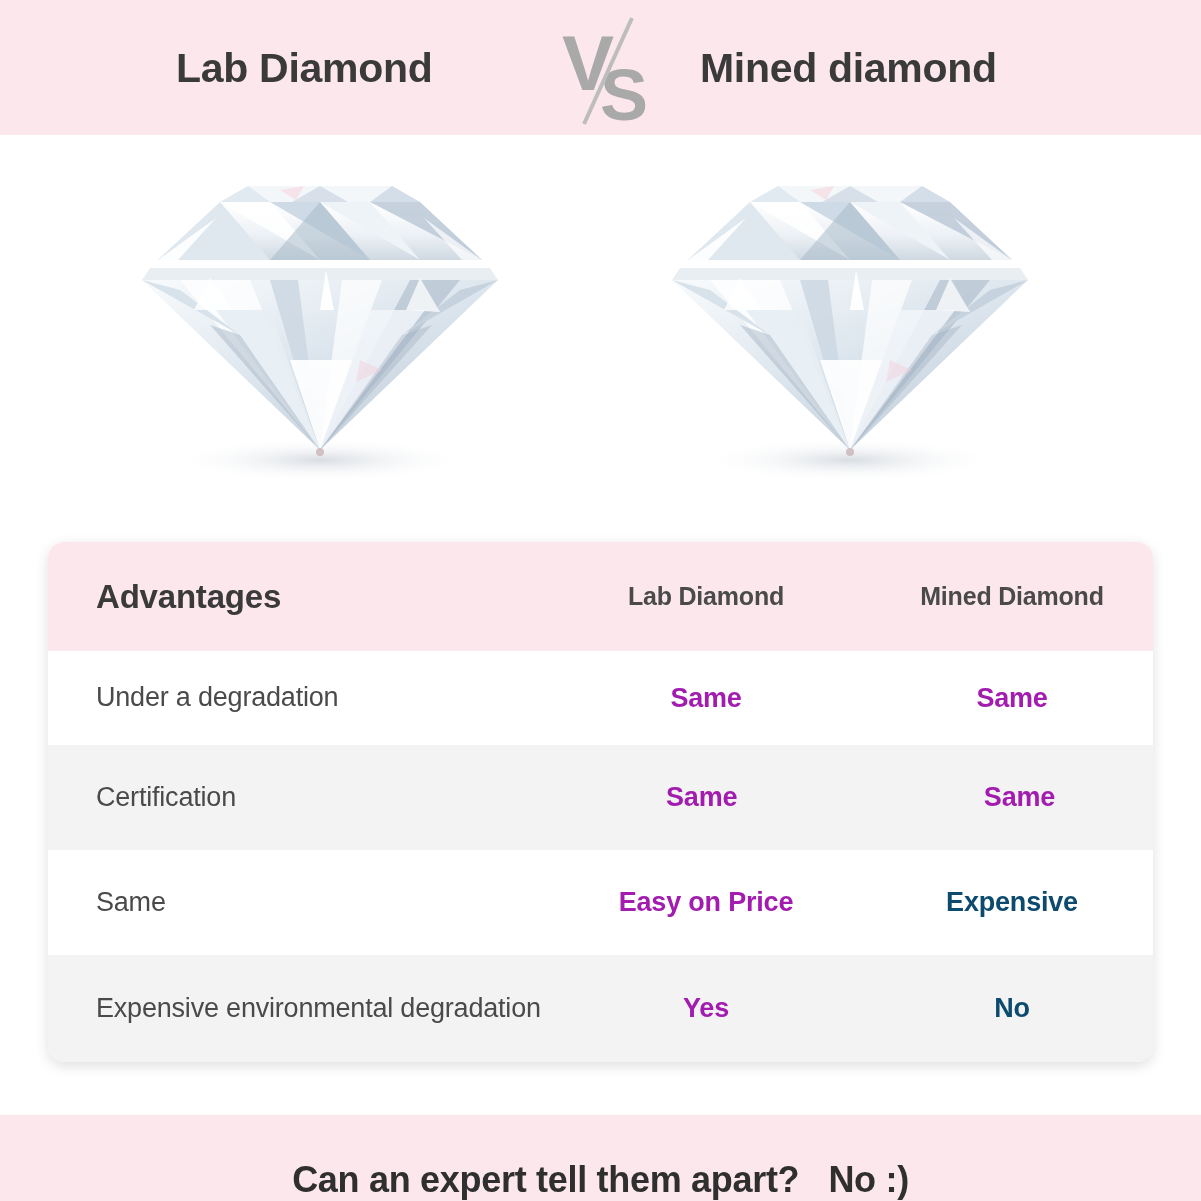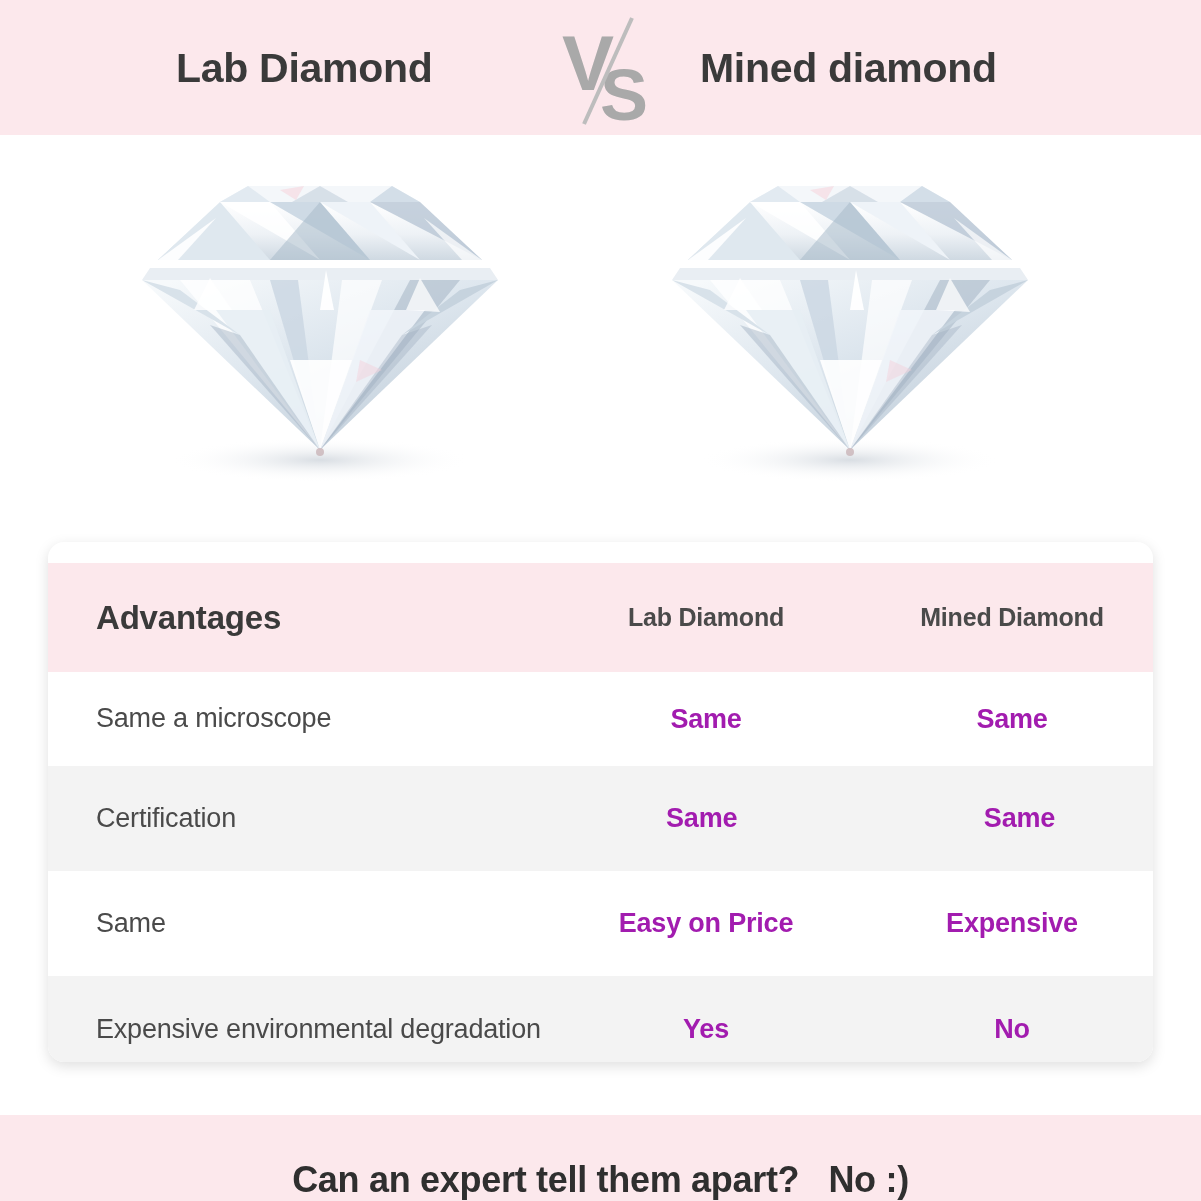--- a/index.html
+++ b/index.html
@@ -69,21 +69,21 @@
     position: absolute;
     left: 48px;
     top: 542px;
     width: 1105px;
     height: 520px;
     background: #ffffff;
     border-radius: 16px;
     box-shadow: 0 4px 14px rgba(0,0,0,0.13);
     overflow: hidden;
   }
-  .table { width: 100%; height: 100%; position: relative; margin-top: 21px; }
+  .table { width: 100%; height: 100%; position: relative; }
 
   .row {
     display: flex;
     position: relative;
     box-sizing: border-box;
   }
   .row.header { height: 109px; background: #fce8ec; }
   .row.r1 { height: 94px;  background: #ffffff; }
   .row.r2 { height: 105px; background: #f3f3f3; gap: 28px; }
   .row.r3 { height: 105px; background: #ffffff; }
@@ -117,21 +117,21 @@
     line-height: 1.38;
     letter-spacing: -0.2px;
   }
   .val {
     font-size: 27px;
     font-weight: bold;
     letter-spacing: -0.2px;
     white-space: nowrap;
   }
   .val.good { color: #a21caf; }
-  .val.bad  { color: #a21caf; }
+  .val.bad  { color: #0c4a6e; }
 
   
   .vline {
     position: absolute;
     top: 18px;
     bottom: 14px;
     width: 2px;
     background: #cfcfcf;
   }
   .vline.v1 { left: 493px; }
@@ -316,21 +316,21 @@
       <div class="cell c1">
         <span class="head-sub">Lab Diamond</span>
       </div>
       <div class="cell c2">
         <span class="head-sub">Mined Diamond</span>
       </div>
     </div>
 
     <div class="row r1">
       <div class="cell c0">
-        <span class="feature">Same a microscope</span>
+        <span class="feature">Under a degradation</span>
       </div>
       <div class="cell c1">
         <span class="val good">Same</span>
       </div>
       <div class="cell c2">
         <span class="val good">Same</span>
       </div>
     </div>
 
     <div class="row r2">

